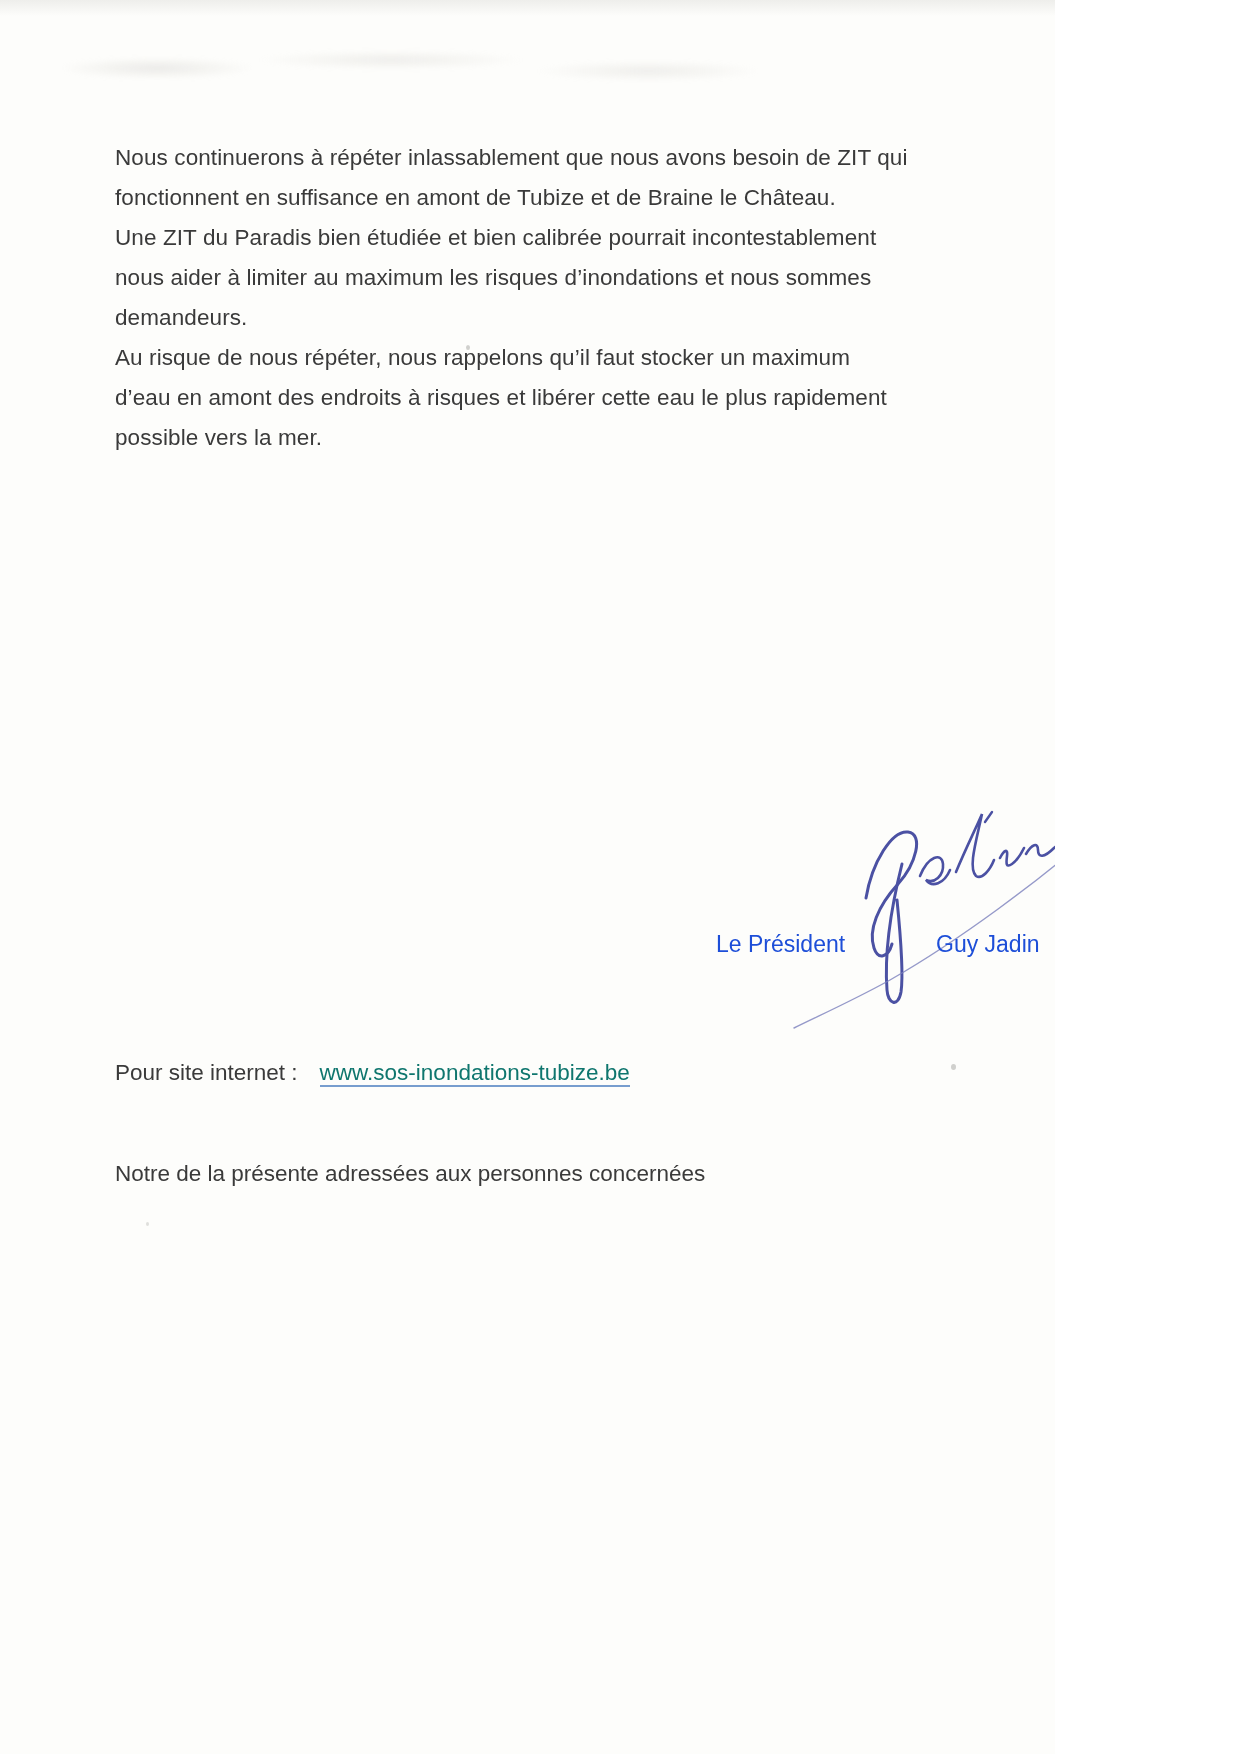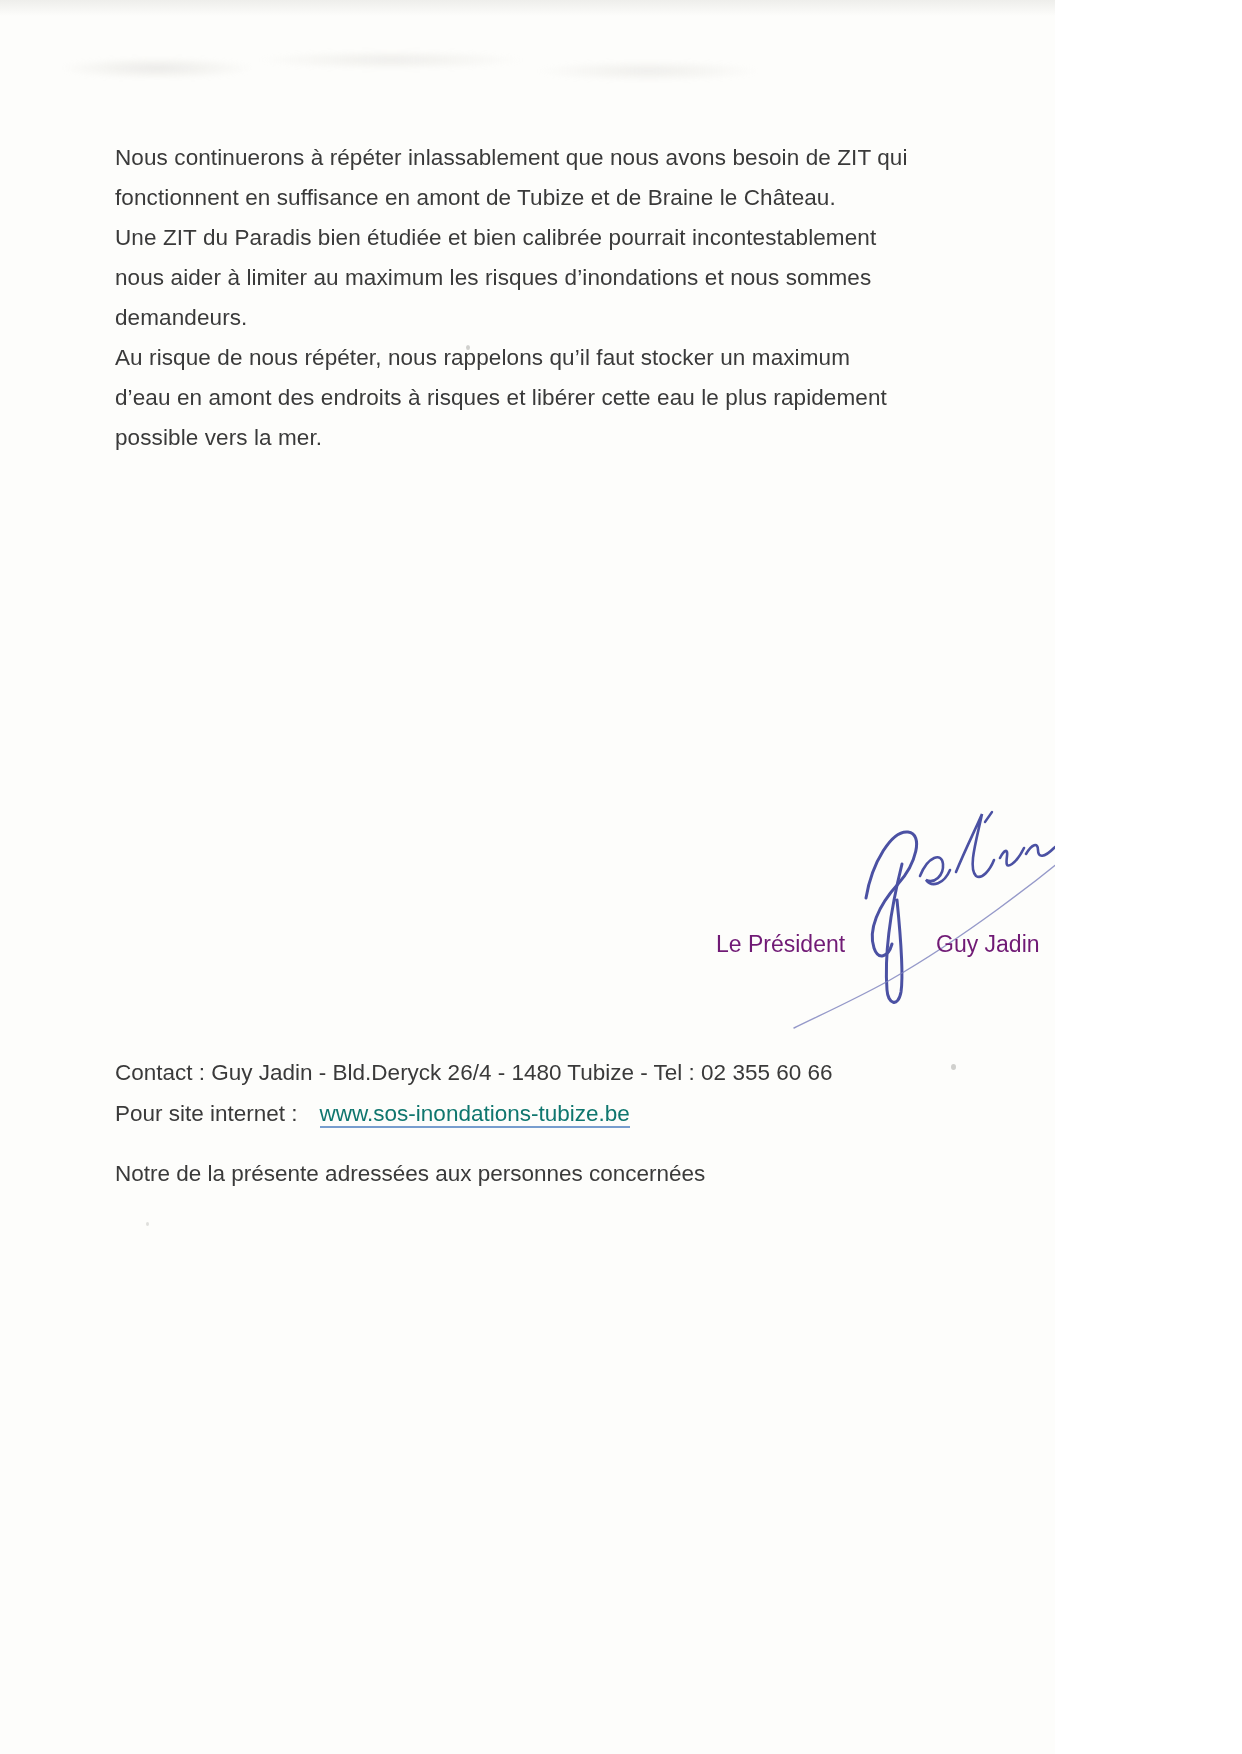--- a/index.html
+++ b/index.html
@@ -58,21 +58,21 @@
 
   .sig-area {
     position: absolute;
     left: 770px; top: 800px;
     width: 340px; height: 250px;
   }
   .sig-label {
     position: absolute;
     font-size: 23px;
     line-height: 28px;
-    color: #701a75;
+    color: #1d4ed8;
     white-space: nowrap;
   }
   .lbl-president { left: 716px; top: 930px; }
   .lbl-name     { left: 936px; top: 930px; }
 
   .footer-block {
     position: absolute;
     left: 115px; top: 1052px;
     width: 1020px;
     font-size: 22.5px;
@@ -135,21 +135,20 @@
 
       <path d="M 322 34 C 270 80, 190 140, 120 180 C 80 202, 48 216, 24 228" stroke-width="1.4" stroke-linecap="round" fill="none" opacity="0.8" stroke="#7b80bd"></path>
     </svg>
   </div>
 
   <div class="sig-label lbl-president">Le Président</div>
 
   <div class="sig-label lbl-name">Guy Jadin</div>
 
   <div class="footer-block">
-    <div>Contact : Guy Jadin - Bld.Deryck 26/4 - 1480 Tubize - Tel : 02 355 60 66</div>
     <div class="site-row">
       <span>Pour site internet :</span><a class="site-link">www.sos-inondations-tubize.be</a>
     </div>
   </div>
 
   <div class="copies-line">Notre de la présente adressées aux personnes concernées</div>
 
 </div>
 
 </body></html>

